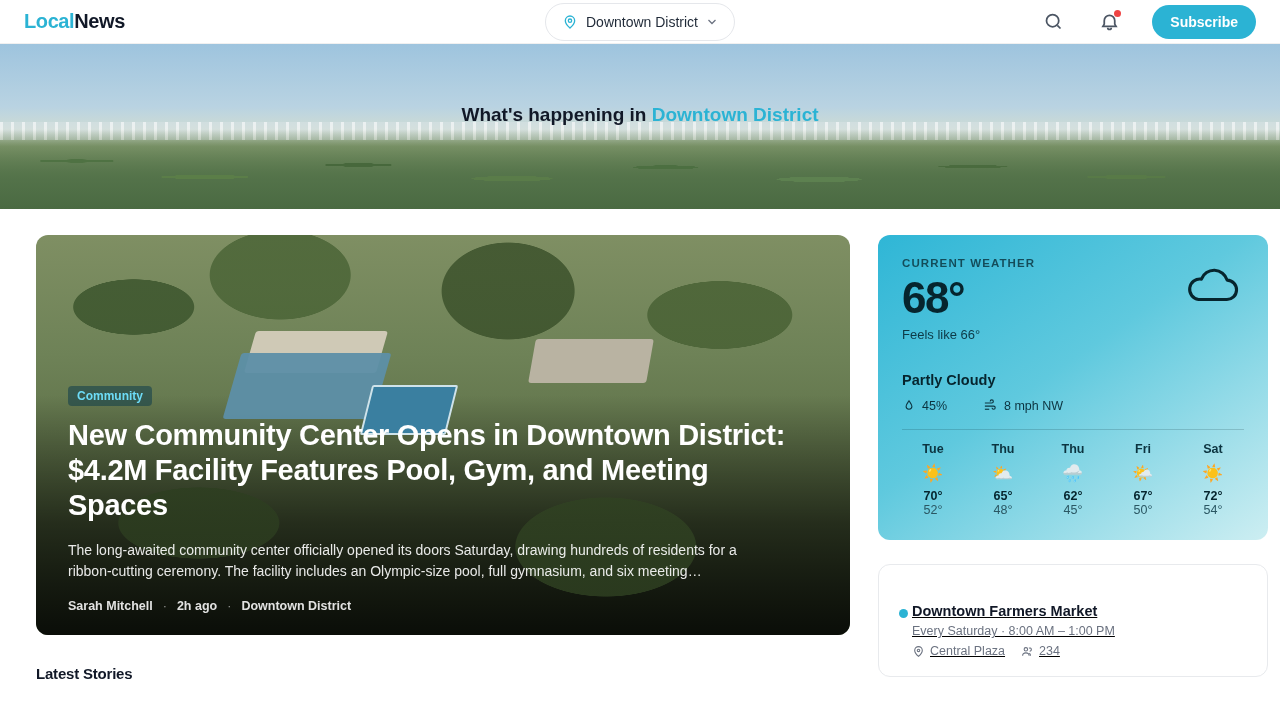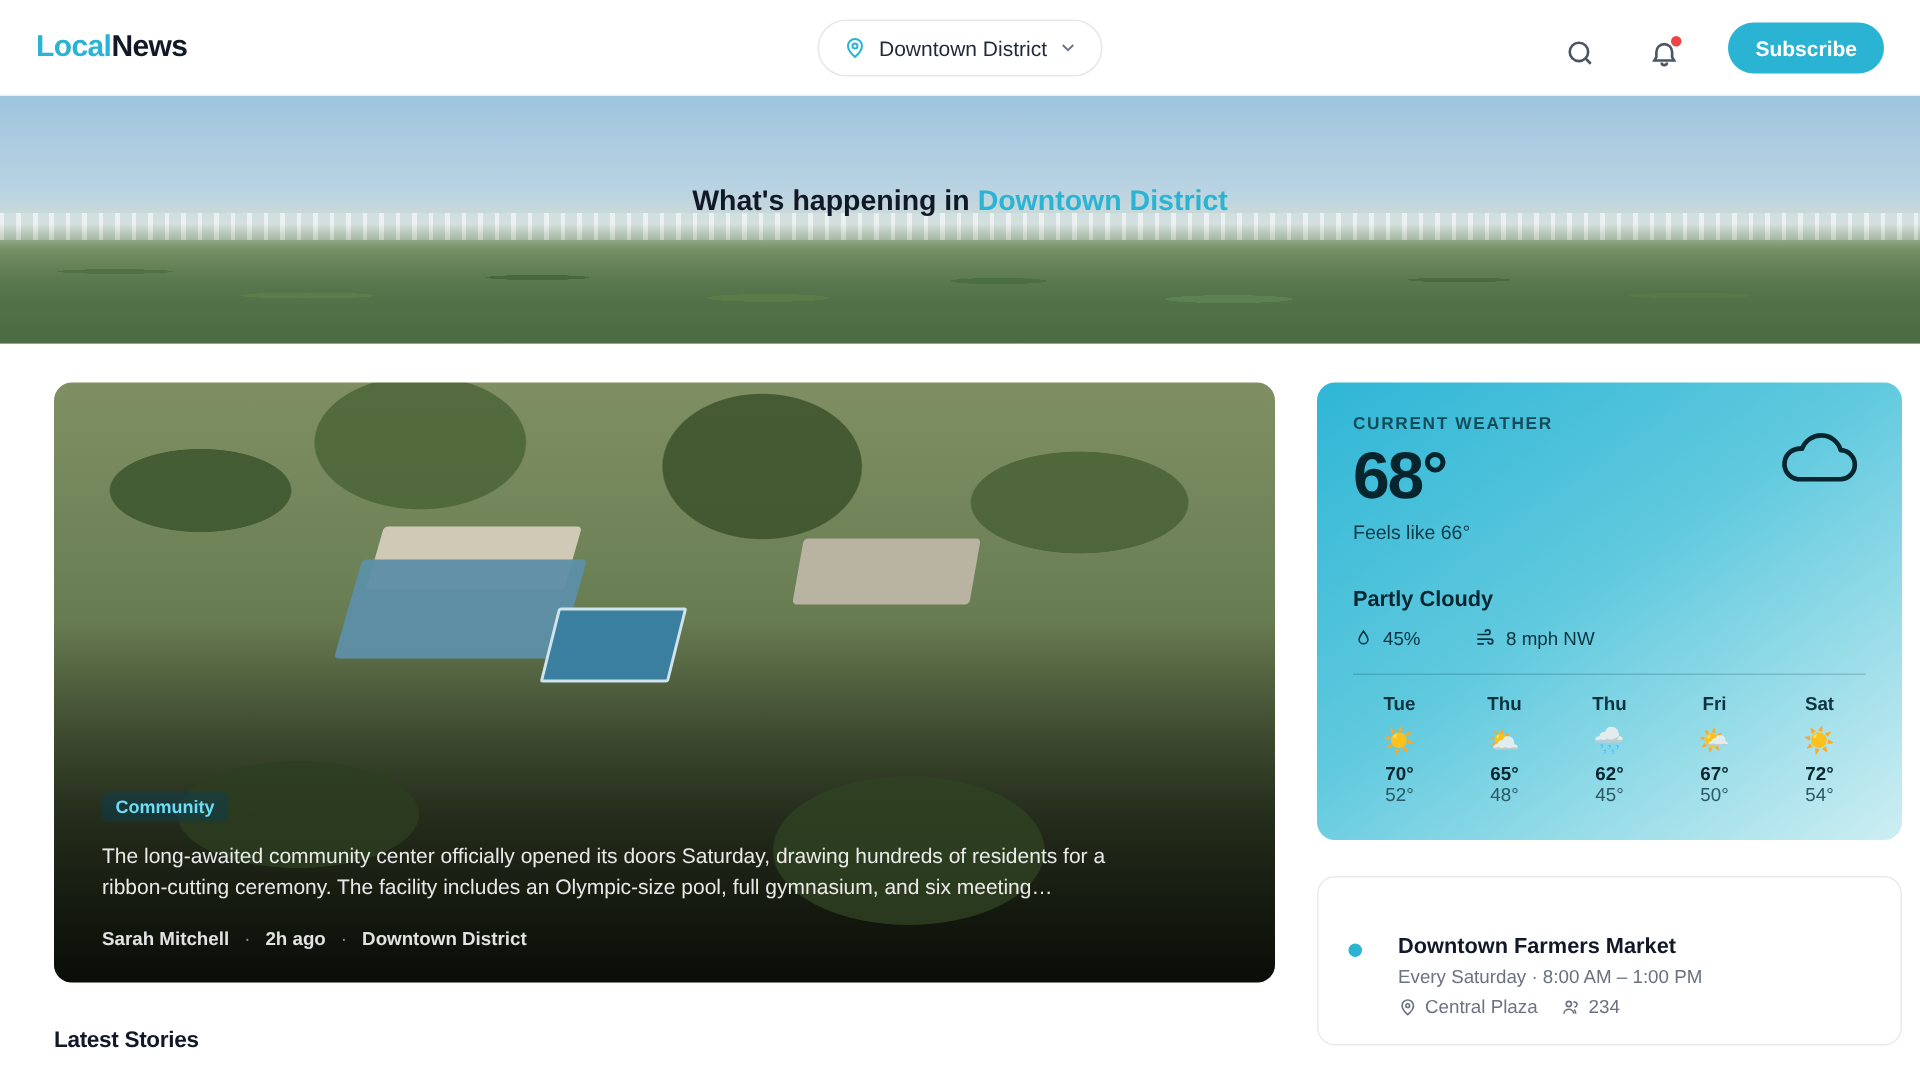--- a/index.html
+++ b/index.html
@@ -6,21 +6,21 @@
   html, body {
     width: 1280px; height: 720px;
     font-family: "Liberation Sans", sans-serif;
     background: #ffffff;
     overflow: hidden;
   }
   .page { position: relative; width: 1280px; height: 720px; background:#fff; }
 
   
   .header {
-    height: 64px; width: 100%;
+    height: 44px; width: 100%;
     background: #ffffff;
     display: flex; align-items: center;
     padding: 0 24px;
     position: relative;
     border-bottom: 1px solid #f0f0f0;
   }
   .logo { font-size: 20px; font-weight: 700; letter-spacing: -0.4px; }
   .logo .local { color: #2bb3d4; }
   .logo .news { color: #111827; }
 
@@ -28,21 +28,21 @@
     position: absolute; left: 50%; transform: translateX(-50%);
     display: flex; align-items: center; gap: 8px;
     height: 38px; padding: 0 16px;
     border: 1px solid #e5e7eb; border-radius: 19px;
     background: #fff; font-size: 14px; color: #1f2937; font-weight: 500;
   }
   .pin { width: 16px; height: 16px; display:inline-block; color:#2bb3d4; }
   .chev { width: 12px; height: 12px; color:#6b7280; }
 
   .header-right {
-    margin-left: auto; display: flex; align-items: flex-end; gap: 30px;
+    margin-left: auto; display: flex; align-items: center; gap: 30px;
   }
   .icon-btn { width: 26px; height: 26px; color: #4b5563; position: relative; display:flex; align-items:center; justify-content:center;}
   .dot {
     position: absolute; top: 1px; right: 1px;
     width: 7px; height: 7px; border-radius: 50%; background: #ef4444;
   }
   .subscribe {
     height: 34px; padding: 0 18px; border-radius: 17px;
     background: #2bb3d4; color: #fff; border: none;
     font-size: 14px; font-weight: 600; font-family: inherit;
@@ -171,21 +171,21 @@
 
   
   .events {
     width: 390px; margin-top: 24px;
     border: 1px solid #e8eaed; border-radius: 12px; padding: 18px 20px;
     background: #fff;
   }
   .ev-head { display: flex; align-items: center; }
   .ev-title { display: flex; align-items: center; gap: 9px; font-size: 15.5px; font-weight: 700; color: #111827; }
   .ev-viewall { margin-left: auto; font-size: 12.5px; color: #2bb3d4; font-weight: 600; }
-  .ev-item { display: flex; gap: 24px; margin-top: 20px; }
+  .ev-item { display: flex; gap: 4px; margin-top: 20px; text-decoration: underline; }
   .ev-bullet { width: 9px; height: 9px; border-radius: 50%; background: #2bb3d4; margin-top: 6px; flex: none; }
   .ev-name { font-size: 14.5px; font-weight: 700; color: #111827; }
   .ev-sub { font-size: 12.5px; color: #6b7280; margin-top: 5px; }
   .ev-sub2 { font-size: 12.5px; color: #6b7280; margin-top: 6px; display: flex; gap: 16px; align-items: center; }
   .ev-sub2 span { display: flex; align-items: center; gap: 5px; }
   svg { display: block; }
 </style>
 </head>
 <body>
 
@@ -241,20 +241,21 @@
 
     <div class="col-main">
       <div class="feature">
         <div class="aerial"></div>
         <div class="roof2"></div>
         <div class="roof1"></div>
         <div class="roof3"></div>
         <div class="court"></div>
         <div class="feature-body">
           <span class="chip">Community</span>
+          <h1>New Community Center Opens in Downtown District: $4.2M Facility Features Pool, Gym, and Meeting Spaces</h1>
           <p>The long-awaited community center officially opened its doors Saturday, drawing hundreds of residents for a ribbon-cutting ceremony. The facility includes an Olympic-size pool, full gymnasium, and six meeting…</p>
           <div class="meta">
             <span>Sarah Mitchell</span>
             <span class="sep">·</span>
             <span>2h ago</span>
             <span class="sep">·</span>
             <span>Downtown District</span>
           </div>
         </div>
       </div>

